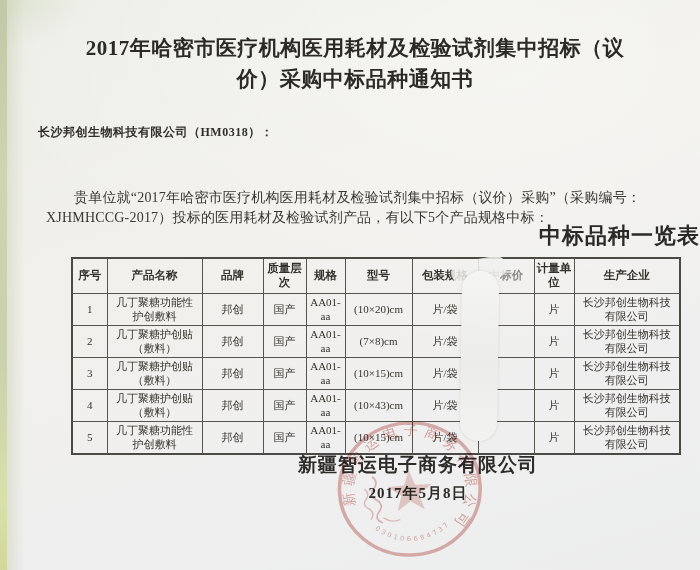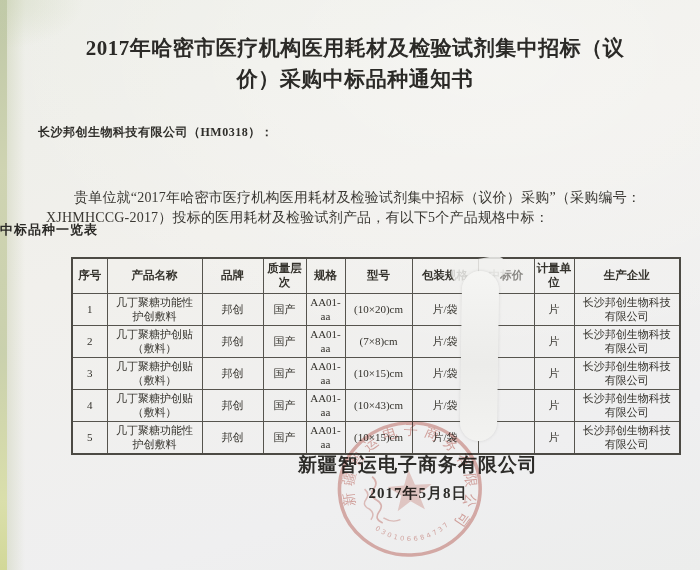--- a/index.html
+++ b/index.html
@@ -38,22 +38,22 @@
   .recipient{
     position:absolute;top:124px;left:38px;
     font-weight:700;font-size:12px;color:#2f2e2a;letter-spacing:.5px;
   }
   .body-para{
     position:absolute;top:188px;left:38px;right:38px;
     font-size:14px;line-height:20px;color:#3a3833;
     text-indent:2em;letter-spacing:.2px;margin-left:8px;
   }
   .table-title{
-    position:absolute;top:221px;left:0;width:700px;text-align:left;
-    font-weight:700;font-size:13px;color:#2b2a27;letter-spacing:1px;
+    position:absolute;top:221px;left:0;width:700px;text-align:right;
+    font-weight:700;font-size:22px;color:#2b2a27;letter-spacing:1px;
   }
 
   table.award{
     position:absolute;left:42px;top:257px;width:608px;
     border-collapse:collapse;table-layout:fixed;
     font-size:11px;color:#34322c;
   }
   table.award th,table.award td{
     border:1px solid #56544e;
     padding:1px 2px;text-align:center;vertical-align:middle;

